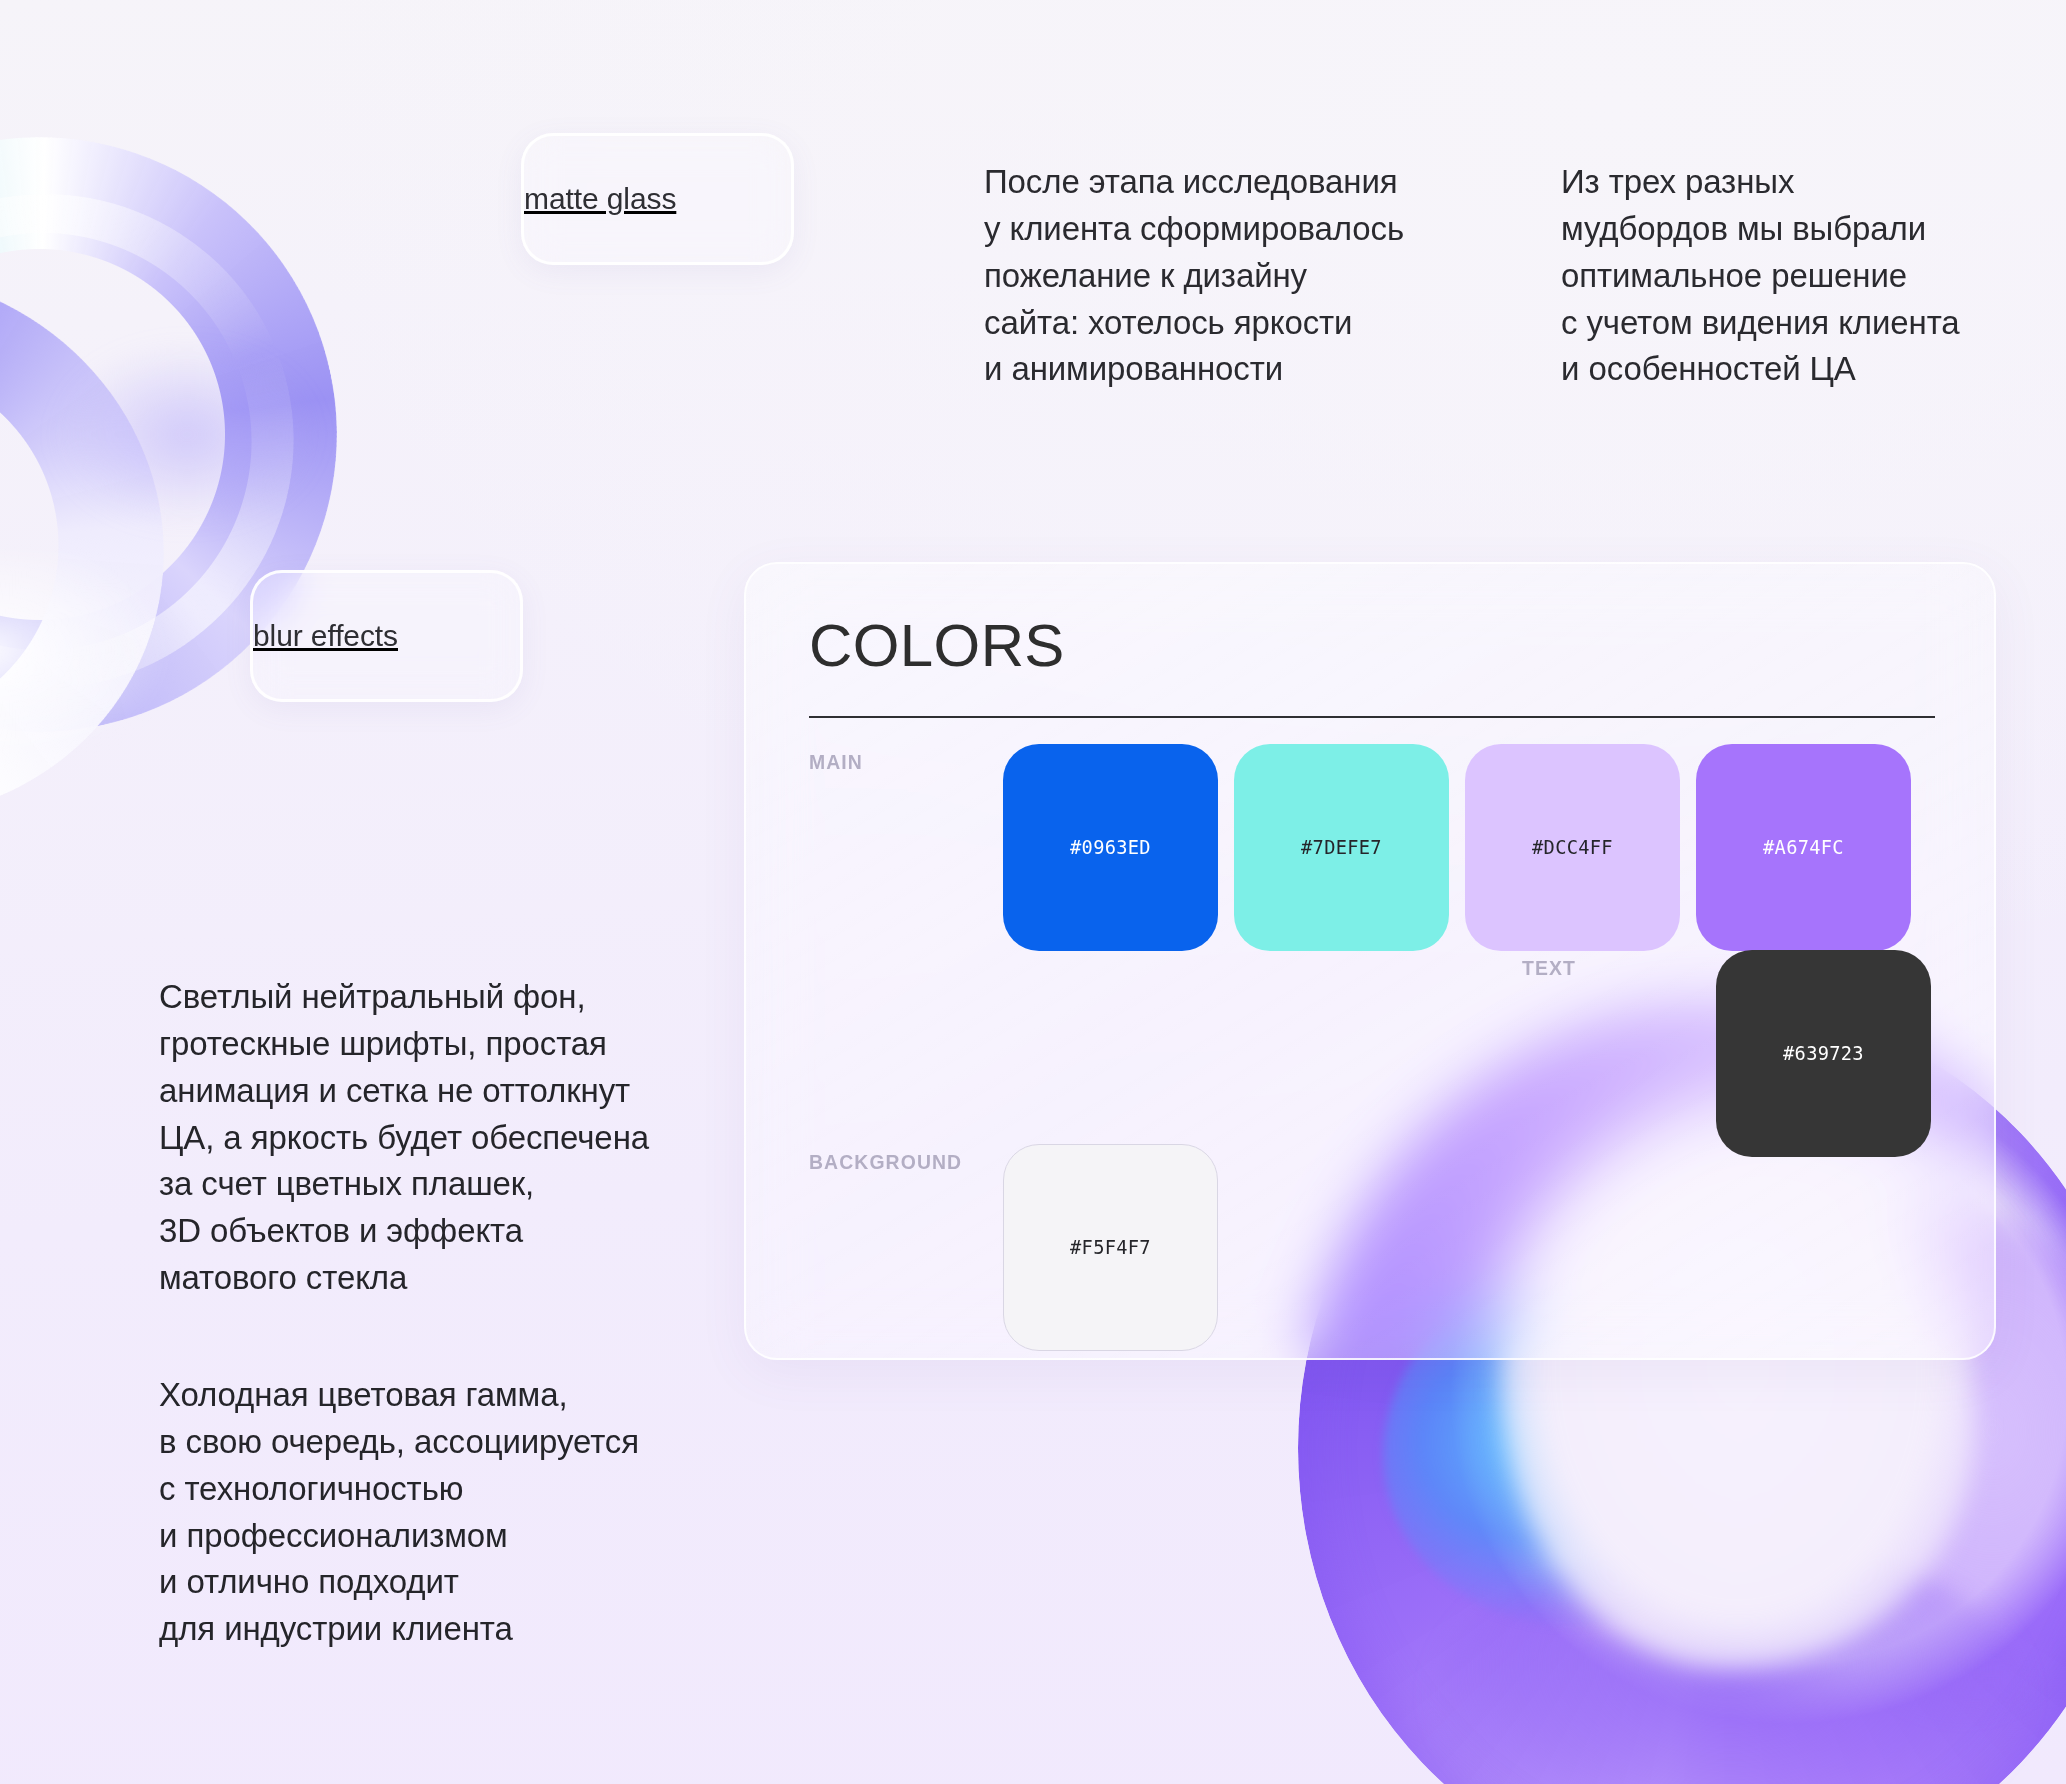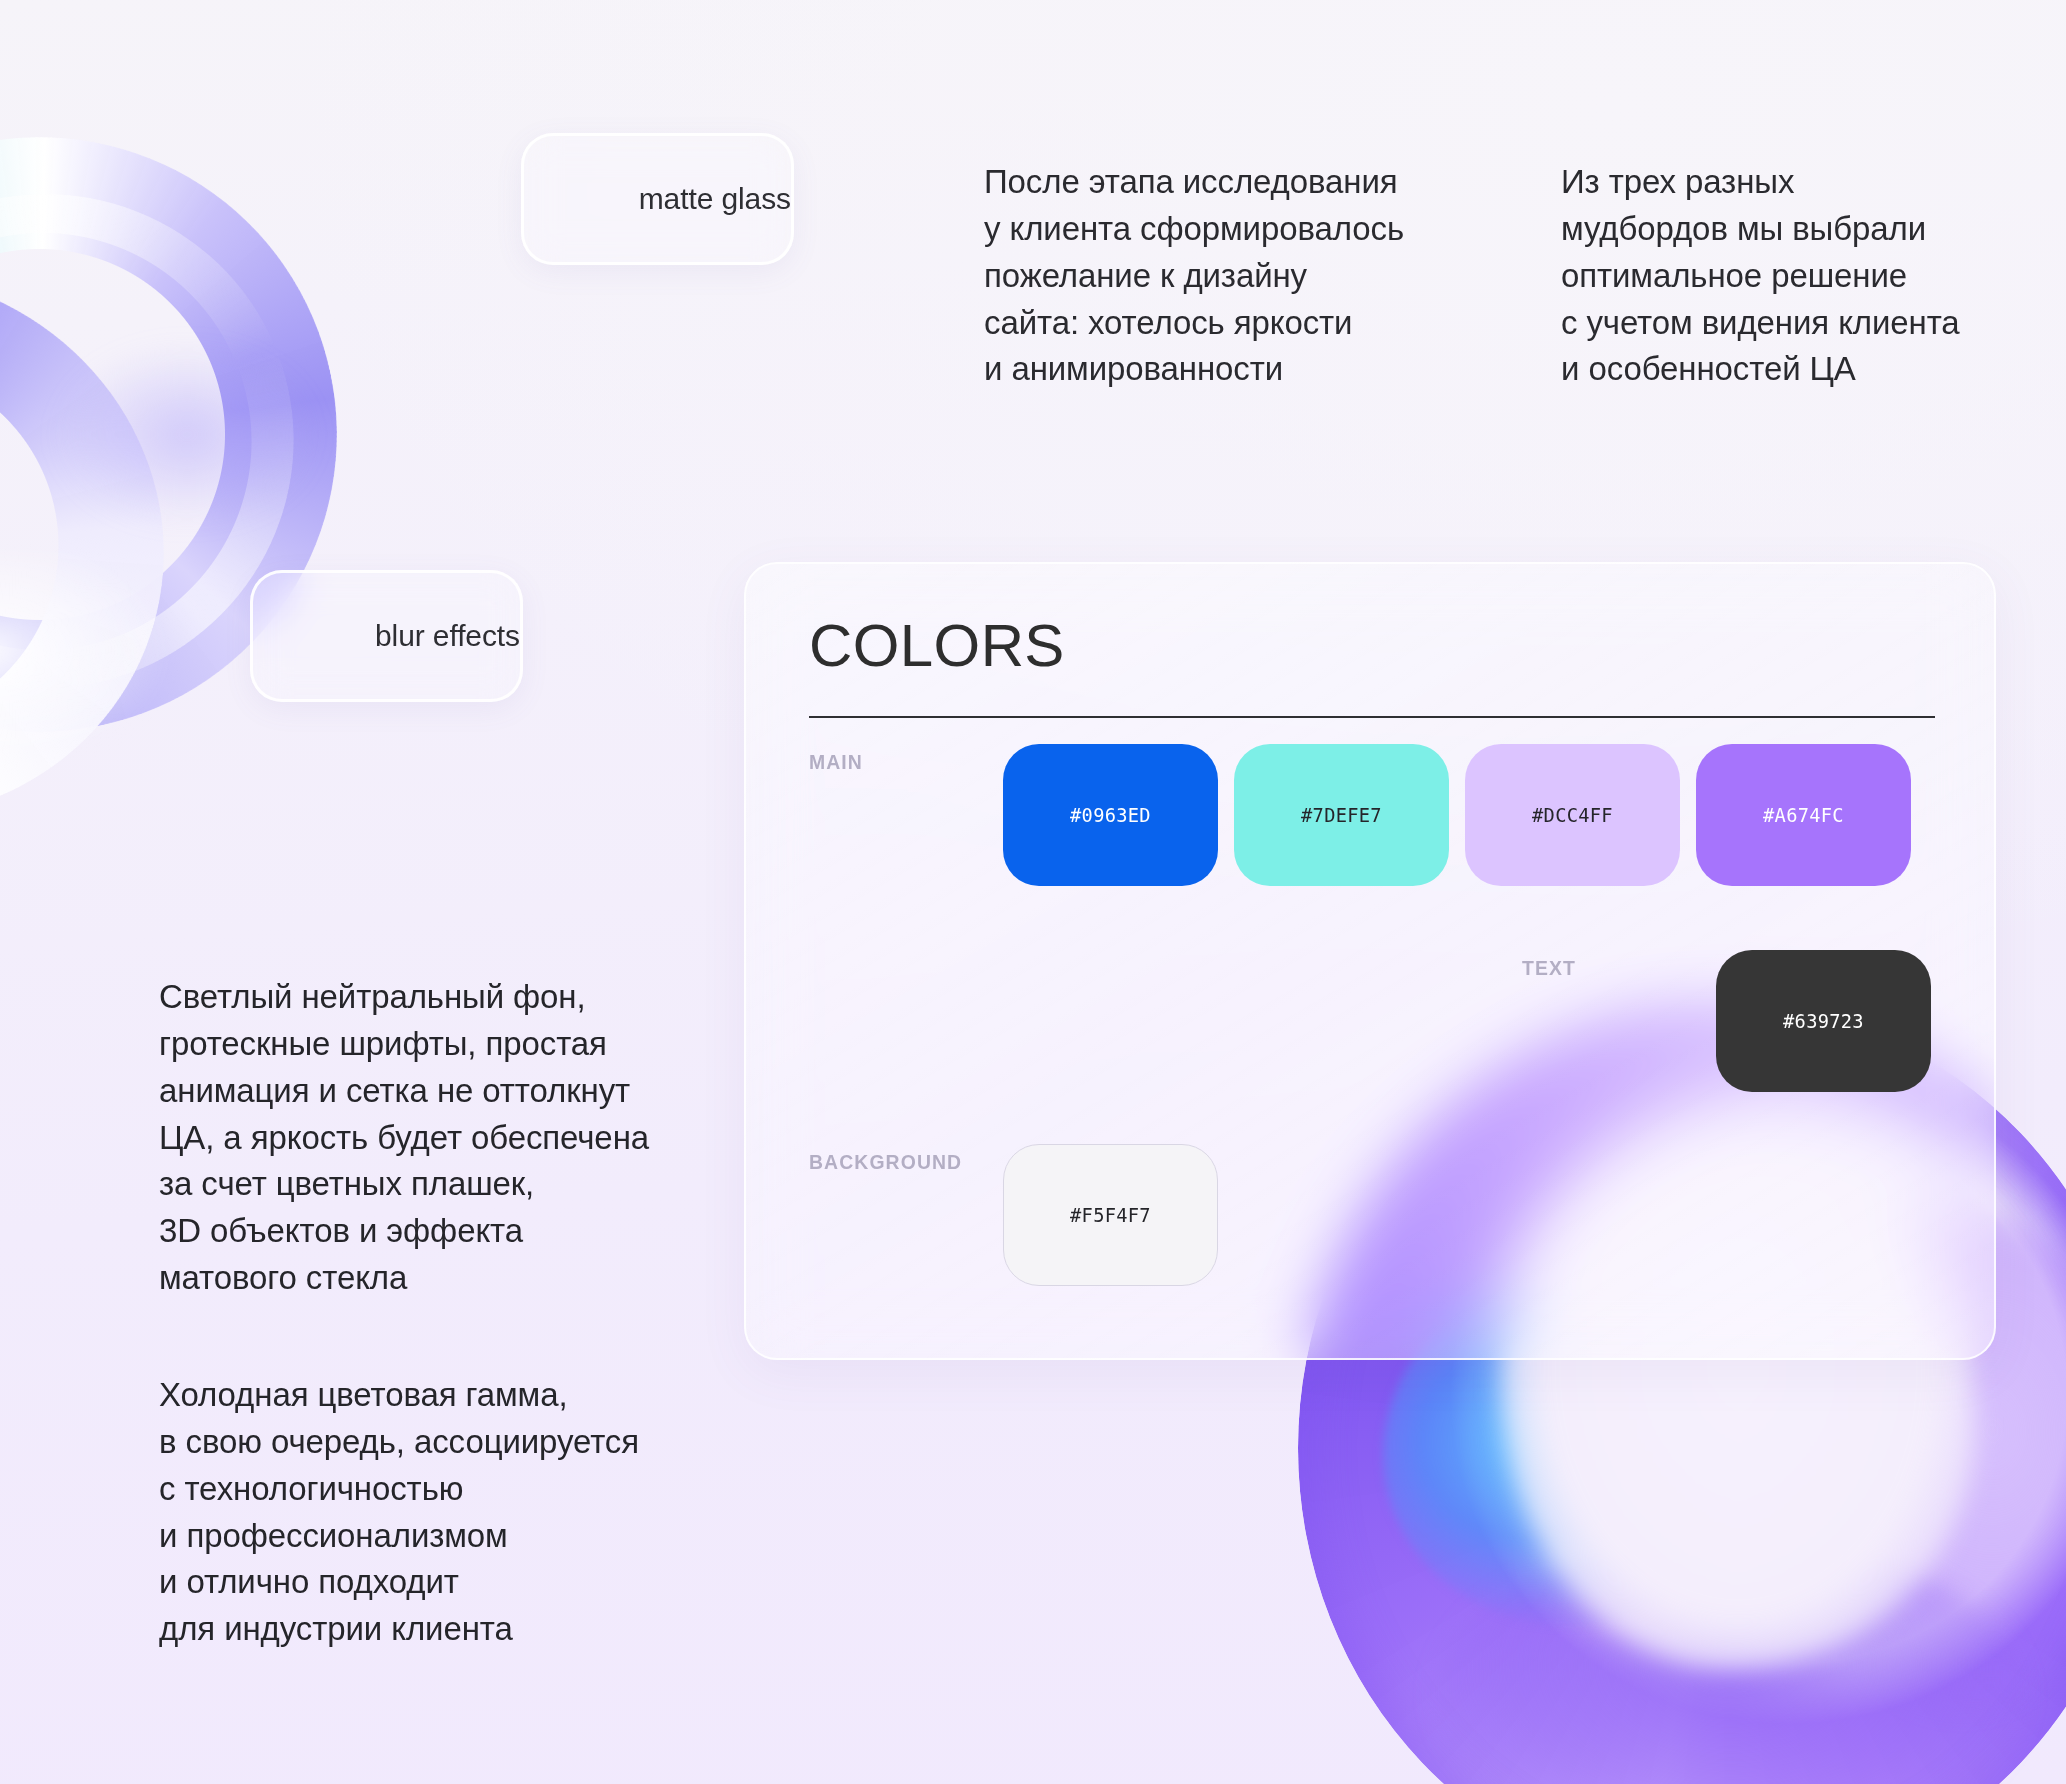--- a/index.html
+++ b/index.html
@@ -179,27 +179,28 @@
     box-shadow: inset 0 0 43px 14.3px rgba(120,70,240,0.25);
     -webkit-mask: radial-gradient(circle at 50% 50%, transparent 0 46%, #000 49%);
             mask: radial-gradient(circle at 50% 50%, transparent 0 46%, #000 49%);
   }
 
   
   .chip {
     position: absolute;
     display: flex;
     align-items: center;
-    justify-content: flex-end;
+    justify-content: flex-start;
     border: 3.6px solid rgba(255,255,255,0.92);
     border-radius: 32px;
     background: rgba(255,255,255,0.22);
     -webkit-backdrop-filter: blur(18.7px) saturate(115%);
             backdrop-filter: blur(18.7px) saturate(115%);
     box-shadow: 0 7.2px 29px rgba(120,100,180,0.08);
+    text-decoration: underline;
   }
   .chip-label {
     font-size: 30px;
     color: #2e2e33;
     letter-spacing: -0.1px;
     white-space: nowrap;
   }
   .chip-matte  { left: 521px; top: 133px; width: 273px; height: 132px; }
   .chip-blur   { left: 250px; top: 570px; width: 273px; height: 132px; }
 
@@ -281,21 +282,21 @@
     letter-spacing: 1.1px;
     color: #b3aec4;
     padding-top: 7.2px;
   }
   .swatches {
     display: flex;
     gap: 16px;
   }
   .swatch {
     width: 215px;
-    height: 142px;
+    height: 207px;
     border-radius: 36px;
     display: flex;
     align-items: center;
     justify-content: center;
     position: relative;
   }
   .swatch-hex {
     font-family: "DejaVu Sans Mono", "Liberation Mono", monospace;
     font-size: 18.7px;
     letter-spacing: 0.3px;

